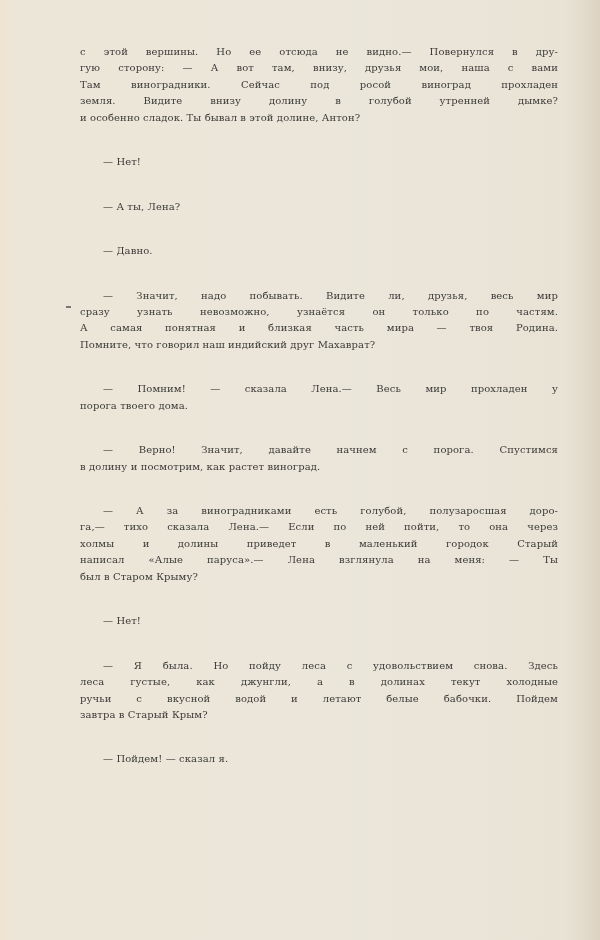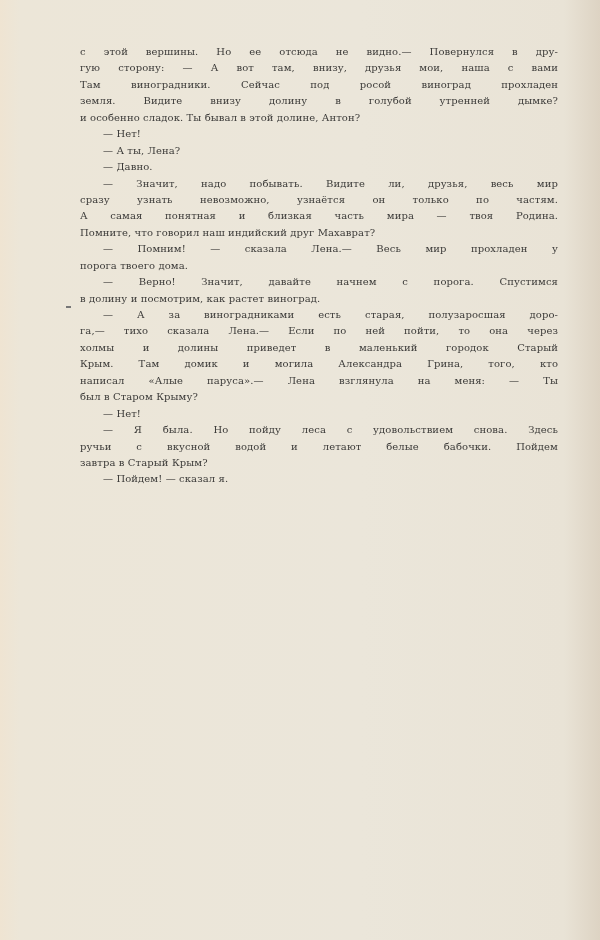--- a/index.html
+++ b/index.html
@@ -15,21 +15,21 @@
   }
   .line {
     height:16.45px; line-height:16.45px;
     font-size:10px;
     white-space:nowrap;
     letter-spacing:0.1px;
   }
   .line.just {
     text-align:justify; text-align-last:justify;
   }
-  .line.indent { padding-left:23px; }
+  .line.indent { padding-left:23px;margin-top:28px; }
   .line.left { text-align:center; text-align-last:left; }
   .mark {
     position:absolute; left:66px; top:306px; width:5px; height:1.5px; background:#777;
   }
 </style>
 </head>
 <body>
 
 <div class="mark"></div>
 
@@ -43,24 +43,24 @@
   <div class="line indent left">— А ты, Лена?</div>
   <div class="line indent left">— Давно.</div>
   <div class="line indent just">— Значит, надо побывать. Видите ли, друзья, весь мир</div>
   <div class="line just">сразу узнать невозможно, узнаётся он только по частям.</div>
   <div class="line just">А самая понятная и близкая часть мира — твоя Родина.</div>
   <div class="line left">Помните, что говорил наш индийский друг Махаврат?</div>
   <div class="line indent just">— Помним! — сказала Лена.— Весь мир прохладен у</div>
   <div class="line left">порога твоего дома.</div>
   <div class="line indent just">— Верно! Значит, давайте начнем с порога. Спустимся</div>
   <div class="line left">в долину и посмотрим, как растет виноград.</div>
-  <div class="line indent just">— А за виноградниками есть старая, полузаросшая доро-</div>
+  <div class="line indent just">— А за виноградниками есть голубой, полузаросшая доро-</div>
   <div class="line just">га,— тихо сказала Лена.— Если по ней пойти, то она через</div>
   <div class="line just">холмы и долины приведет в маленький городок Старый</div>
-  <div class="line just">Крым. Там домик и могила Александра Грина, того, кто</div>
   <div class="line just">написал «Алые паруса».— Лена взглянула на меня: — Ты</div>
   <div class="line left">был в Старом Крыму?</div>
   <div class="line indent left">— Нет!</div>
   <div class="line indent just">— Я была. Но пойду леса с удовольствием снова. Здесь</div>
+  <div class="line just">леса густые, как джунгли, а в долинах текут холодные</div>
   <div class="line just">ручьи с вкусной водой и летают белые бабочки. Пойдем</div>
   <div class="line left">завтра в Старый Крым?</div>
   <div class="line indent left">— Пойдем! — сказал я.</div>
 </div>
 
 </body></html>

